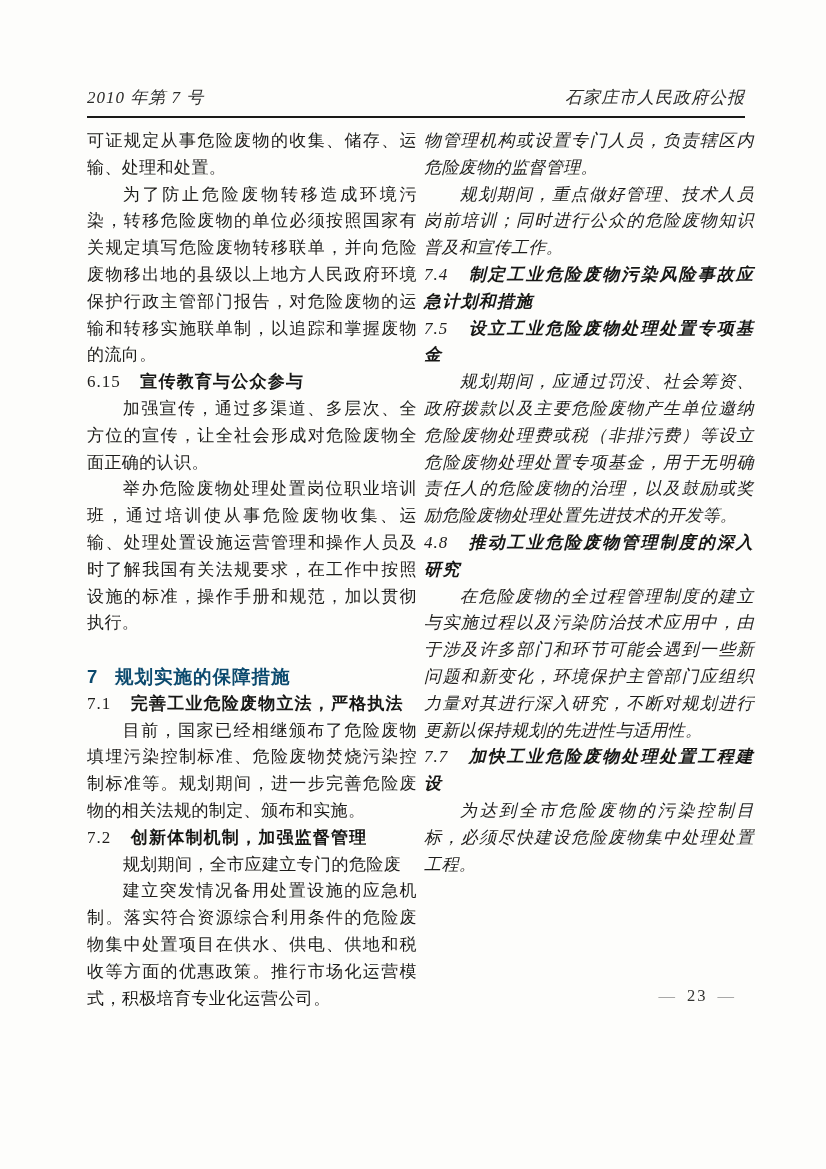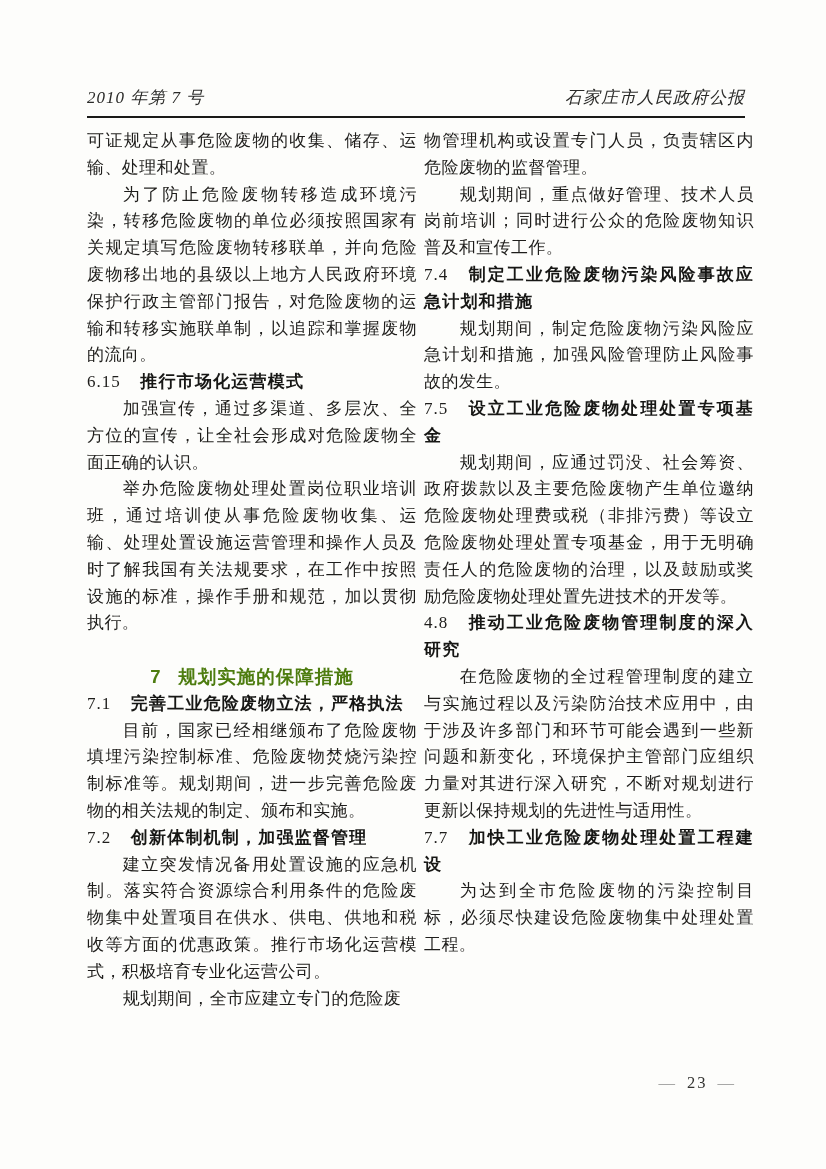--- a/index.html
+++ b/index.html
@@ -43,37 +43,36 @@
   
   .column {
     position: absolute;
     top: 128px;
     width: 330px;
     font-size: 17px;
     line-height: 26.8px;
     letter-spacing: 0.4px;
   }
   .column-left  { left: 87px;  }
-  .column-right { left: 424px; }
+  .column-right { left: 424px; font-style: italic; }
 
   .para {
     margin: 0;
     text-align: justify;
   }
   .para.indent { text-indent: 2.1em; }
 
   h2.chapter {
     margin: 26.8px 0 0 0;
     font-size: 18.5px;
     line-height: 26.8px;
     font-family: "Liberation Sans", "DejaVu Sans", sans-serif;
     font-weight: bold;
     letter-spacing: 1px;
-    color: #4d7c0f;
-    text-align: center;
+    color: #0c4a6e;
   }
   h2.chapter .h-num { margin-right: 0.9em; }
 
   h3.section {
     margin: 0;
     font-size: 17px;
     line-height: 26.8px;
     font-weight: normal;
     text-align: justify;
   }
@@ -86,21 +85,21 @@
   h3.section .h-title {
     font-family: "Liberation Sans", "DejaVu Sans", sans-serif;
     font-weight: bold;
     letter-spacing: 1.2px;
     color: #171715;
   }
 
   
   .folio {
     position: absolute;
-    top: 1073px;
+    top: 986px;
     right: 80px;
     font-size: 16.5px;
     letter-spacing: 2px;
     color: #333331;
   }
   .folio .dash {
     color: #9a9a98;
     margin: 0 10px;
   }
 </style>
@@ -111,35 +110,34 @@
 
   <div class="running-header">
     <span>2010 年第 7 号</span>
     <span>石家庄市人民政府公报</span>
   </div>
   <div class="header-rule"></div>
 
   <div class="column column-left" id="col-left">
       <p class="para">可证规定从事危险废物的收集、储存、运输、处理和处置。</p>
       <p class="para indent">为了防止危险废物转移造成环境污染，转移危险废物的单位必须按照国家有关规定填写危险废物转移联单，并向危险废物移出地的县级以上地方人民政府环境保护行政主管部门报告，对危险废物的运输和转移实施联单制，以追踪和掌握废物的流向。</p>
-      <h3 class="section"><span class="h-num">6.15</span><span class="h-title">推行市场化运营模式</span></h3>
+      <h3 class="section"><span class="h-num">6.15</span><span class="h-title">宣传教育与公众参与</span></h3>
       <p class="para indent">加强宣传，通过多渠道、多层次、全方位的宣传，让全社会形成对危险废物全面正确的认识。</p>
       <p class="para indent">举办危险废物处理处置岗位职业培训班，通过培训使从事危险废物收集、运输、处理处置设施运营管理和操作人员及时了解我国有关法规要求，在工作中按照设施的标准，操作手册和规范，加以贯彻执行。</p>
       <h2 class="chapter"><span class="h-num">7</span><span class="h-title">规划实施的保障措施</span></h2>
       <h3 class="section"><span class="h-num">7.1</span><span class="h-title">完善工业危险废物立法，严格执法</span></h3>
       <p class="para indent">目前，国家已经相继颁布了危险废物填埋污染控制标准、危险废物焚烧污染控制标准等。规划期间，进一步完善危险废物的相关法规的制定、颁布和实施。</p>
       <h3 class="section"><span class="h-num">7.2</span><span class="h-title">创新体制机制，加强监督管理</span></h3>
+      <p class="para indent">规划期间，全市应建立专门的危险废</p>
       <p class="para indent">建立突发情况备用处置设施的应急机制。落实符合资源综合利用条件的危险废物集中处置项目在供水、供电、供地和税收等方面的优惠政策。推行市场化运营模式，积极培育专业化运营公司。</p>
-      <p class="para indent">规划期间，全市应建立专门的危险废</p>
     </div>
   <div class="column column-right" id="col-right">
       <p class="para">物管理机构或设置专门人员，负责辖区内危险废物的监督管理。</p>
       <p class="para indent">规划期间，重点做好管理、技术人员岗前培训；同时进行公众的危险废物知识普及和宣传工作。</p>
       <h3 class="section"><span class="h-num">7.4</span><span class="h-title">制定工业危险废物污染风险事故应急计划和措施</span></h3>
-      <p class="para indent">规划期间，制定危险废物污染风险应急计划和措施，加强风险管理防止风险事故的发生。</p>
       <h3 class="section"><span class="h-num">7.5</span><span class="h-title">设立工业危险废物处理处置专项基金</span></h3>
       <p class="para indent">规划期间，应通过罚没、社会筹资、政府拨款以及主要危险废物产生单位邀纳危险废物处理费或税（非排污费）等设立危险废物处理处置专项基金，用于无明确责任人的危险废物的治理，以及鼓励或奖励危险废物处理处置先进技术的开发等。</p>
       <h3 class="section"><span class="h-num">4.8</span><span class="h-title">推动工业危险废物管理制度的深入研究</span></h3>
       <p class="para indent">在危险废物的全过程管理制度的建立与实施过程以及污染防治技术应用中，由于涉及许多部门和环节可能会遇到一些新问题和新变化，环境保护主管部门应组织力量对其进行深入研究，不断对规划进行更新以保持规划的先进性与适用性。</p>
       <h3 class="section"><span class="h-num">7.7</span><span class="h-title">加快工业危险废物处理处置工程建设</span></h3>
       <p class="para indent">为达到全市危险废物的污染控制目标，必须尽快建设危险废物集中处理处置工程。</p>
     </div>
 
   <div class="folio">
     <span class="dash">—</span><span>23</span><span class="dash">—</span>

